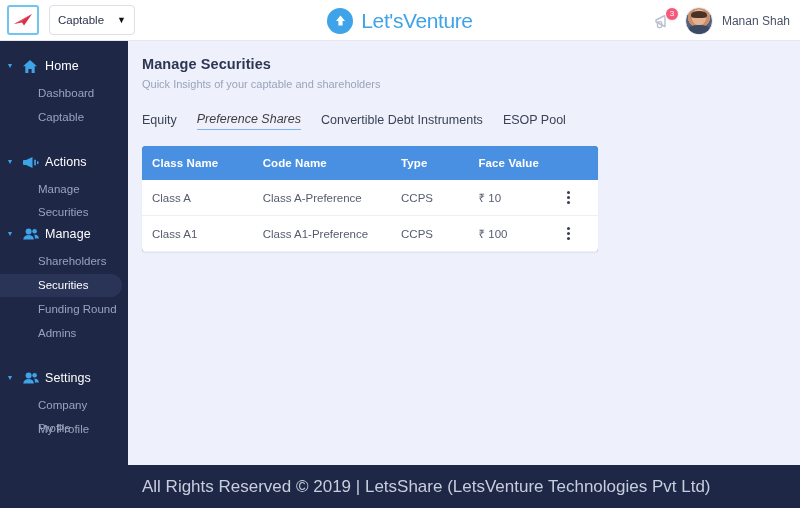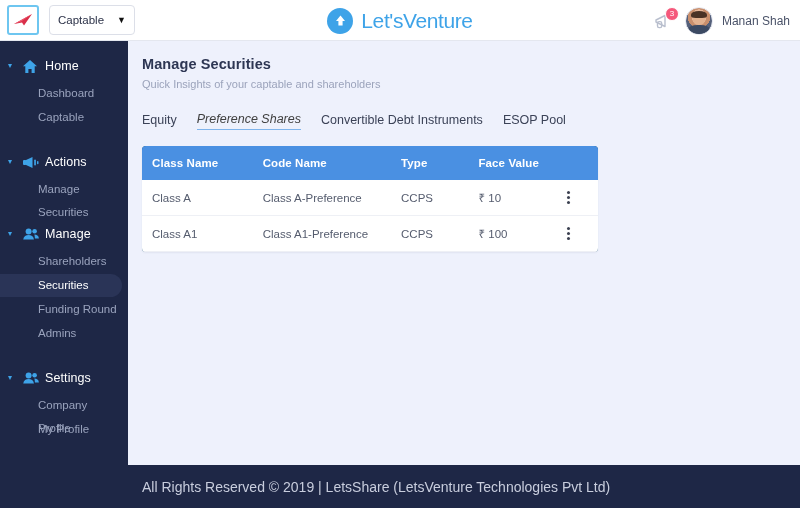--- a/index.html
+++ b/index.html
@@ -162,21 +162,21 @@
     cursor: pointer; width: 14px;
   }
   .kebab i { width: 3px; height: 3px; background: #3b4050; border-radius: 50%; display: block; }
 
   
   .footer {
     position: absolute; left: 128px; top: 465px; width: 672px; height: 43px;
     background: #1e2746; display: flex; align-items: center;
     padding-left: 14px;
   }
-  .footer span { color: #c8cddd; font-size: 14px; }
+  .footer span { color: #c8cddd; font-size: 17px; }
 </style>
 </head>
 <body>
 
 <div id="app">
 
   <div class="topbar">
 
     <div class="brand-box">
       <span>

